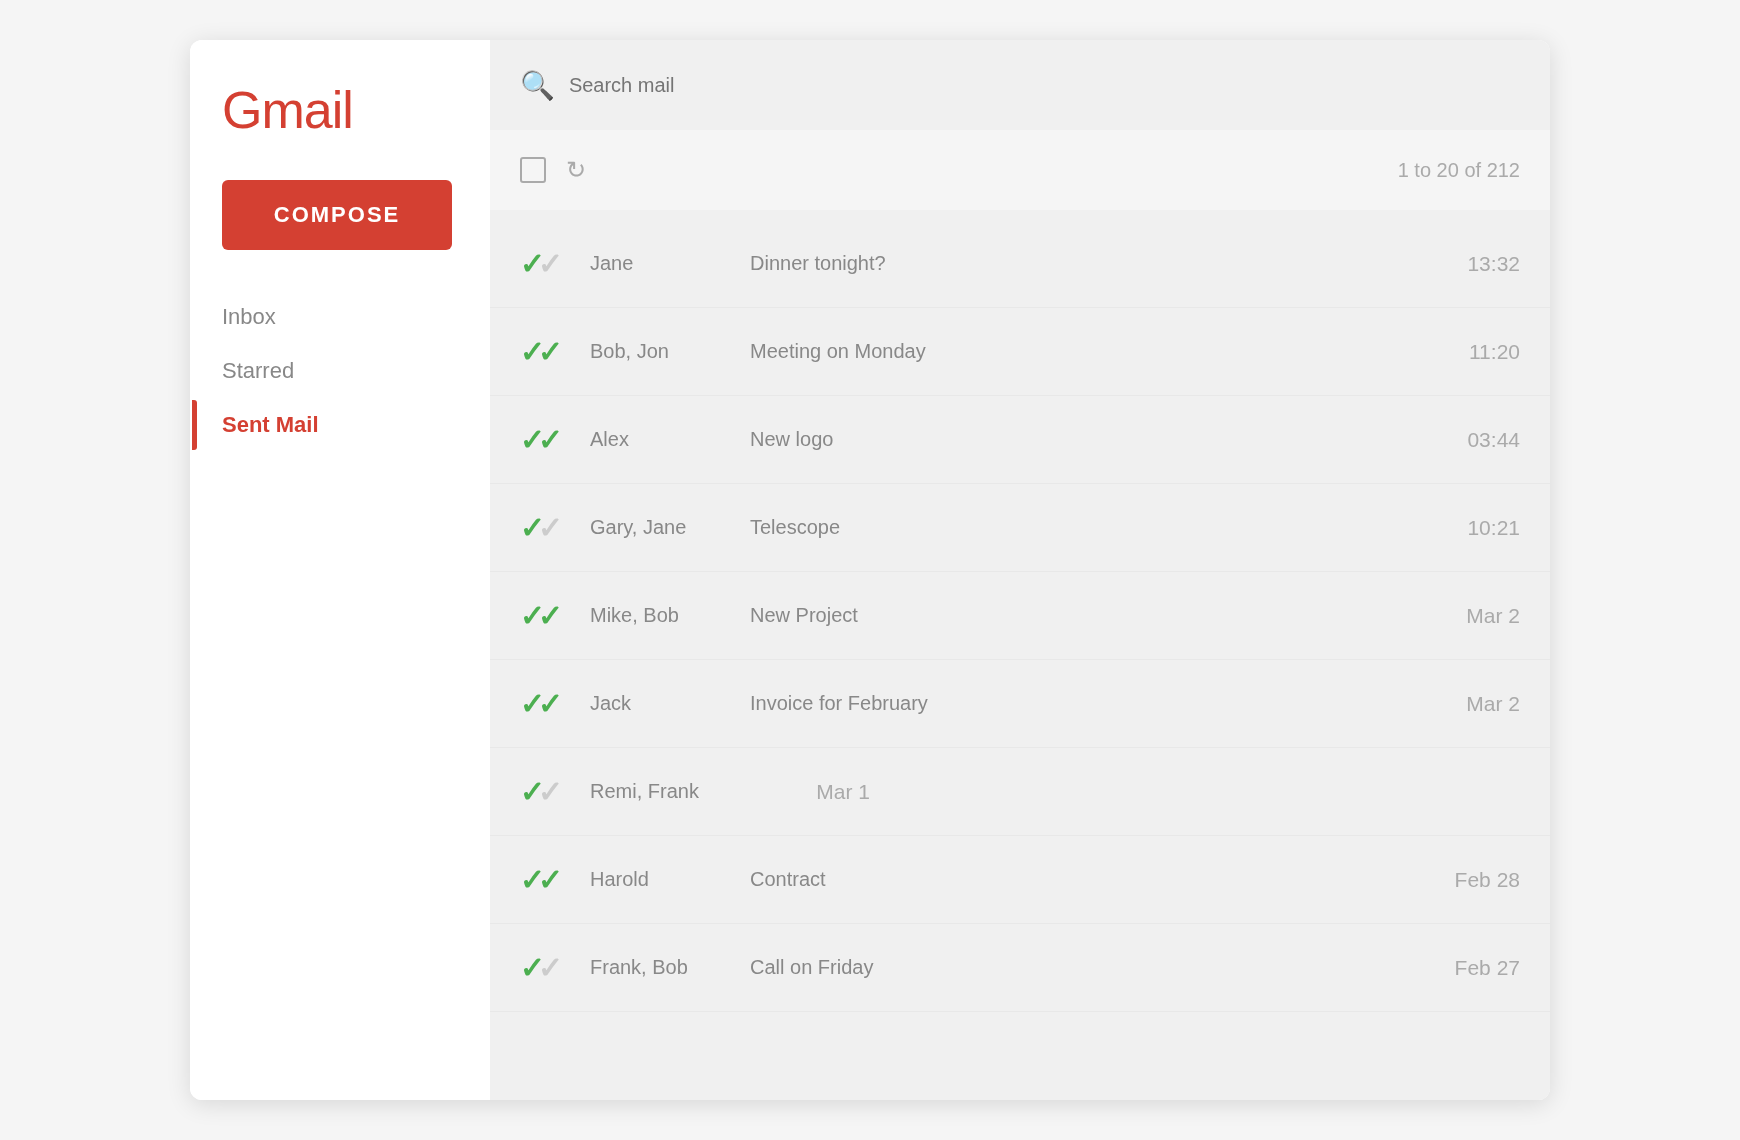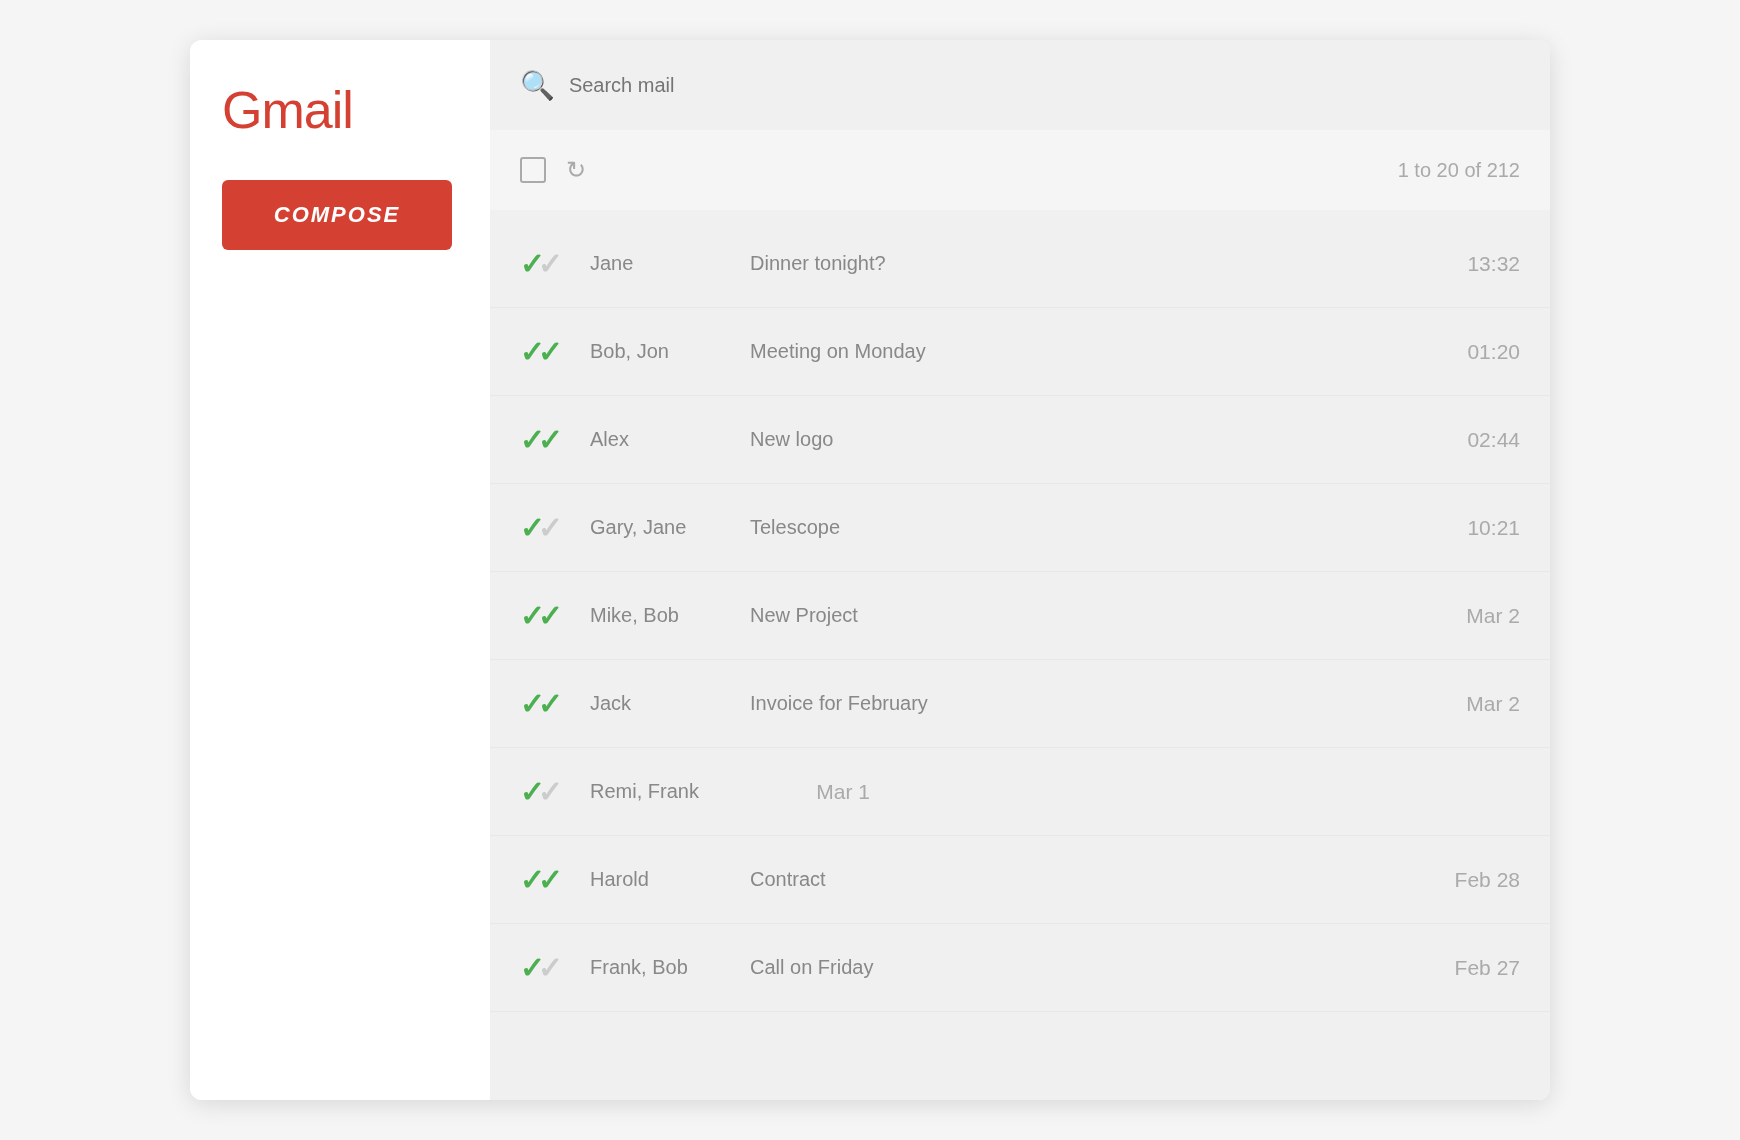--- a/index.html
+++ b/index.html
@@ -49,21 +49,20 @@
       width: 230px;
       height: 70px;
       font-size: 22px;
       font-weight: 700;
       letter-spacing: 2px;
       cursor: pointer;
       display: flex;
       align-items: center;
       justify-content: center;
       margin-bottom: 40px;
-      font-style: italic;
     }
 
     .nav-item {
       font-size: 22px;
       color: #888;
       padding: 14px 0;
       cursor: pointer;
       display: block;
     }
 
@@ -235,20 +234,26 @@
     }
   </style>
 </head>
 <body>
 
 <div class="app-container">
 
   <div class="sidebar">
     <div class="gmail-logo">Gmail</div>
     <button class="compose-button">COMPOSE</button>
+    <nav>
+
+    <a class="nav-item">Inbox</a>
+        <a class="nav-item">Starred</a>
+        <a class="nav-item active" style="position: relative;"><span class="active-bar"></span>Sent Mail</a>
+      </nav>
   </div>
 
   <div class="main">
 
     <div class="search-bar">
       <span class="search-icon">🔍</span>
       <input class="search-input" type="text" placeholder="Search mail" style="">
     </div>
 
     <div class="toolbar">
@@ -273,32 +278,32 @@
         </div>
         <div class="email-row">
           <div class="check-cell">
             <div class="double-check">
               <span class="check-mark check-green" style="position: absolute; left: 0px;">✓</span>
               <span class="check-mark check-green check-offset">✓</span>
             </div>
           </div>
           <div class="sender-cell">Bob, Jon</div>
           <div class="subject-cell">Meeting on Monday</div>
-          <div class="time-cell">01:20</div>
+          <div class="time-cell">11:20</div>
         </div>
         <div class="email-row">
           <div class="check-cell">
             <div class="double-check">
               <span class="check-mark check-green" style="position: absolute; left: 0px;">✓</span>
               <span class="check-mark check-green check-offset">✓</span>
             </div>
           </div>
           <div class="sender-cell">Alex</div>
           <div class="subject-cell">New logo</div>
-          <div class="time-cell">02:44</div>
+          <div class="time-cell">03:44</div>
         </div>
         <div class="email-row">
           <div class="check-cell">
             <div class="double-check">
               <span class="check-mark check-green" style="position: absolute; left: 0px;">✓</span>
               <span class="check-mark check-gray check-offset">✓</span>
             </div>
           </div>
           <div class="sender-cell">Gary, Jane</div>
           <div class="subject-cell">Telescope</div>

